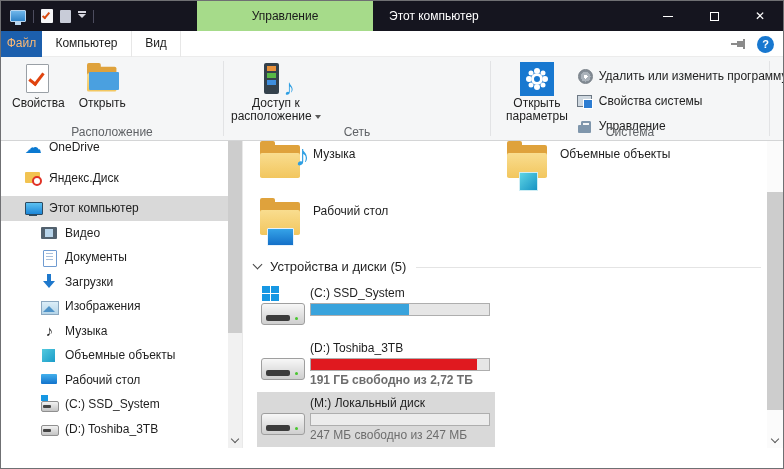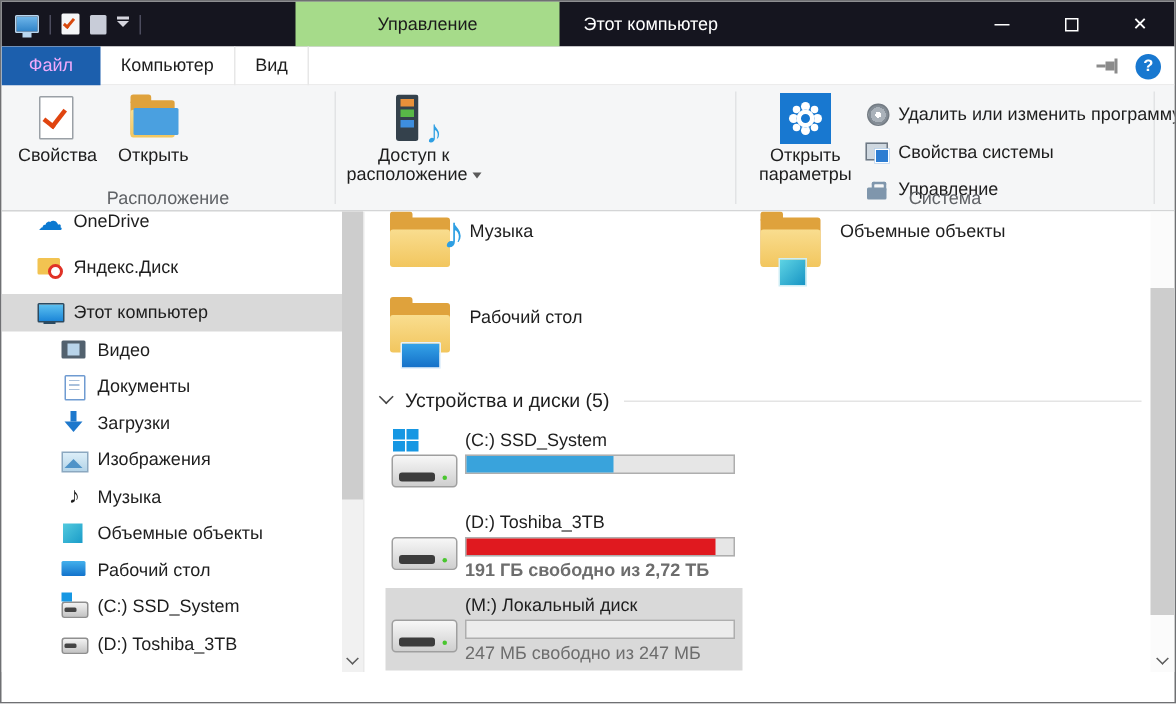--- a/index.html
+++ b/index.html
@@ -23,21 +23,21 @@
   .ctx-header{position:absolute;left:196px;top:0;width:176px;height:30px;background:#a6db8a;color:#1b1b1b;
     display:flex;align-items:center;justify-content:center;}
   .win-title{position:absolute;left:388px;top:0;height:30px;line-height:30px;color:#fff;}
   .caption{position:absolute;right:0;top:0;height:30px;display:flex;}
   .cap-btn{width:46px;height:30px;display:flex;align-items:center;justify-content:center;color:#fff;font-size:12px;}
   .glyph-min{width:10px;height:1px;background:#fff;}
   .glyph-max{width:9px;height:9px;border:1px solid #fff;}
   
   .tabrow{position:relative;height:26px;background:#ffffff;display:flex;border-bottom:1px solid #ececec;}
   .tab{height:26px;line-height:25px;text-align:center;}
-  .tab-file{width:66px;background:#1c5fad;color:#f0abfc;text-align:center;}
+  .tab-file{width:41px;background:#1c5fad;color:#fdba74;text-align:center;}
   .tab-computer{width:90px;border-right:1px solid #e7e7e7;}
   .tab-view{width:49px;border-right:1px solid #e7e7e7;}
   .tab-ctx{width:176px;background:#dff2d0;border-right:1px solid #e7e7e7;}
   .tabrow-right{position:absolute;right:9px;top:0;height:26px;display:flex;align-items:center;gap:11px;}
   .pin{position:relative;width:15px;height:10px;}
   .pin .p-stem{position:absolute;left:0;top:4px;width:6px;height:2px;background:#8b8b8b;}
   .pin .p-body{position:absolute;left:6px;top:2px;width:6px;height:6px;background:#8b8b8b;}
   .pin .p-head{position:absolute;left:12px;top:0;width:2px;height:10px;background:#8b8b8b;}
   .help{width:17px;height:17px;border-radius:50%;background:#1878d0;color:#fff;font-weight:bold;font-size:11px;
     display:flex;align-items:center;justify-content:center;}
@@ -237,20 +237,21 @@
       <div class="rbuttons">
         <div class="rbtn">
           <span class="ricon ri-media">
               <span class="tower"></span>
               <span class="note">♪</span>
             </span>
           <span class="rlabel">Доступ к</span>
           <span class="rlabel"><span>расположение</span><span class="caret-dn"></span></span>
         </div>
       </div>
+      <div class="rgroup-label">Сеть</div>
     </div>
     <div class="rsep"></div>
 
     <div class="rgroup" style="width:278px;">
       <div class="rbuttons" style="padding-left:8px;">
         <div class="rbtn">
           <span class="ricon ri-settings">
               <span class="gear"></span>
             </span>
           <span class="rlabel">Открыть</span>

